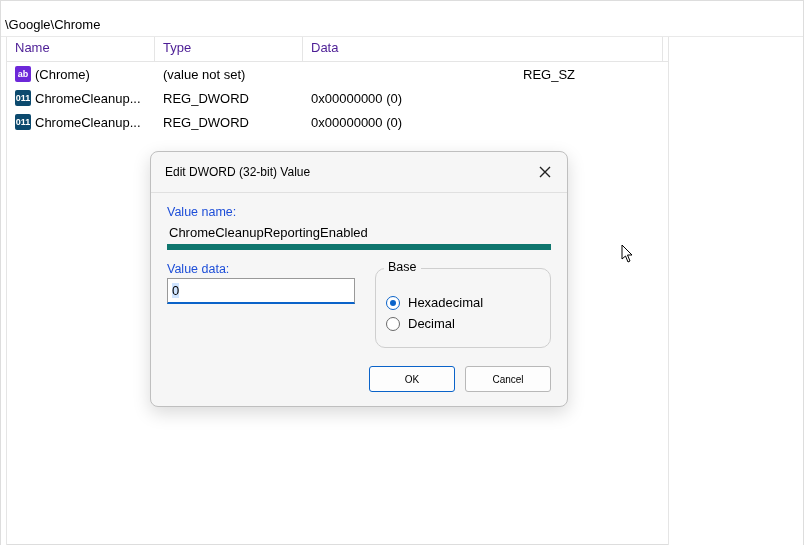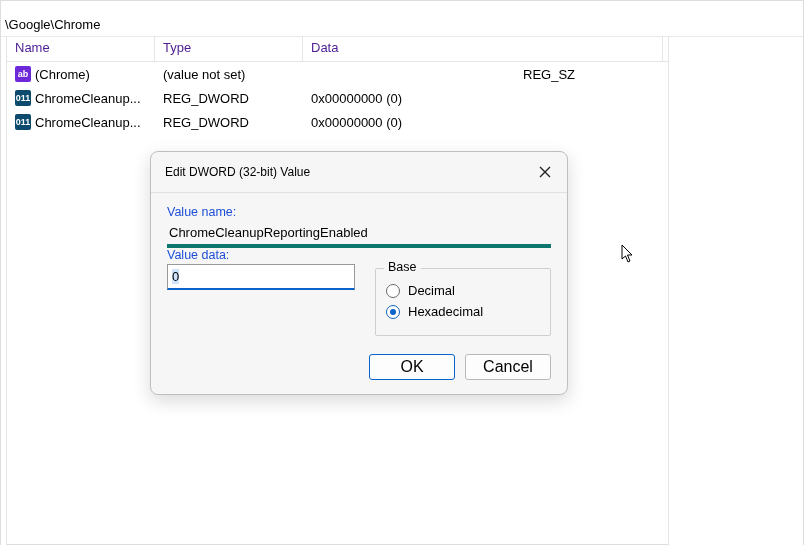--- a/index.html
+++ b/index.html
@@ -97,48 +97,49 @@
     display: flex; align-items: center; justify-content: center;
     font-size: 15px; line-height: 1;
     cursor: default;
   }
   .dlg-body {
     padding: 12px 16px 14px 16px;
   }
   .lbl { font-size: 12.5px; color: #1d4ed8; margin-bottom: 2px; }
   .ro-field {
     border: none;
-    border-bottom: 4px solid #0f766e;
+    border-bottom: 6px solid #0f766e;
     background: transparent;
     width: 100%;
     padding: 4px 2px 4px 2px;
     font-size: 13px;
+    margin-bottom: 12px;
   }
   .mid {
     display: flex; gap: 18px;
   }
   .vd-col { width: 190px; }
   .vd-input {
     width: 188px;
     border: 1px solid #999;
     border-bottom: 2px solid #0a63c9;
     background: #fff;
     padding: 4px 4px;
     font-size: 13px;
   }
   .vd-input .sel {
     background: #cfe4ff;
   }
   .base-col { flex: 1; }
   .fieldset {
     border: 1px solid #cfcfcf;
-    border-radius: 2px;
-    padding: 8px 10px 10px 10px;
-    position: relative;
-    margin-top: 20px;
+    border-radius: 10px;
+    padding: 20px 10px 10px 10px;
+    position: relative;
+    margin-top: 6px;
   }
   .fieldset .legend {
     position: absolute; top: -9px; left: 8px;
     background: #f6f6f6;
     padding: 0 4px;
     font-size: 12.5px;
   }
   .radio-row {
     display: flex; align-items: center; gap: 8px;
     margin: 6px 0;
@@ -157,21 +158,21 @@
   }
   .dlg-buttons {
     display: flex; justify-content: flex-end; gap: 10px;
     margin-top: 18px;
   }
   .btn {
     min-width: 86px; height: 26px;
     border: 1px solid #b8b8b8;
     background: #fdfdfd;
     border-radius: 3px;
-    font-size: 16px;
+    font-size: 10px;
     display: flex; align-items: center; justify-content: center;
   }
   .btn.primary { border-color: #0a63c9; }
 
   .cursor {
     position: absolute;
     left: 620px; top: 243px;
     width: 14px; height: 20px;
     pointer-events: none;
   }
@@ -239,27 +240,27 @@
 
       <div class="mid">
         <div class="vd-col">
           <div class="lbl">Value data:</div>
           <div class="vd-input"><span class="sel">0</span></div>
         </div>
         <div class="base-col">
           <div class="fieldset">
             <span class="legend">Base</span>
             <div class="radio-row">
+              <span class="radio checked"></span>
+              <span>Hexadecimal</span>
+            </div>
+            <div class="radio-row">
               <span class="radio"></span>
               <span>Decimal</span>
             </div>
-            <div class="radio-row">
-              <span class="radio checked"></span>
-              <span>Hexadecimal</span>
-            </div>
           </div>
         </div>
       </div>
 
       <div class="dlg-buttons">
         <div class="btn primary">OK</div>
         <div class="btn">Cancel</div>
       </div>
     </div>
   </div>

